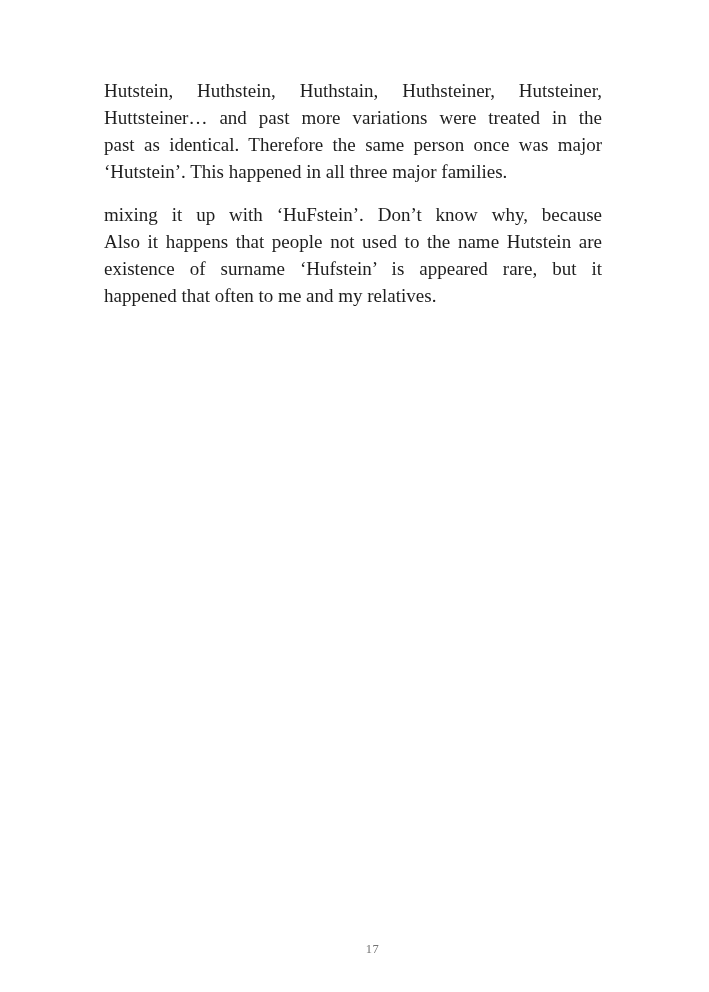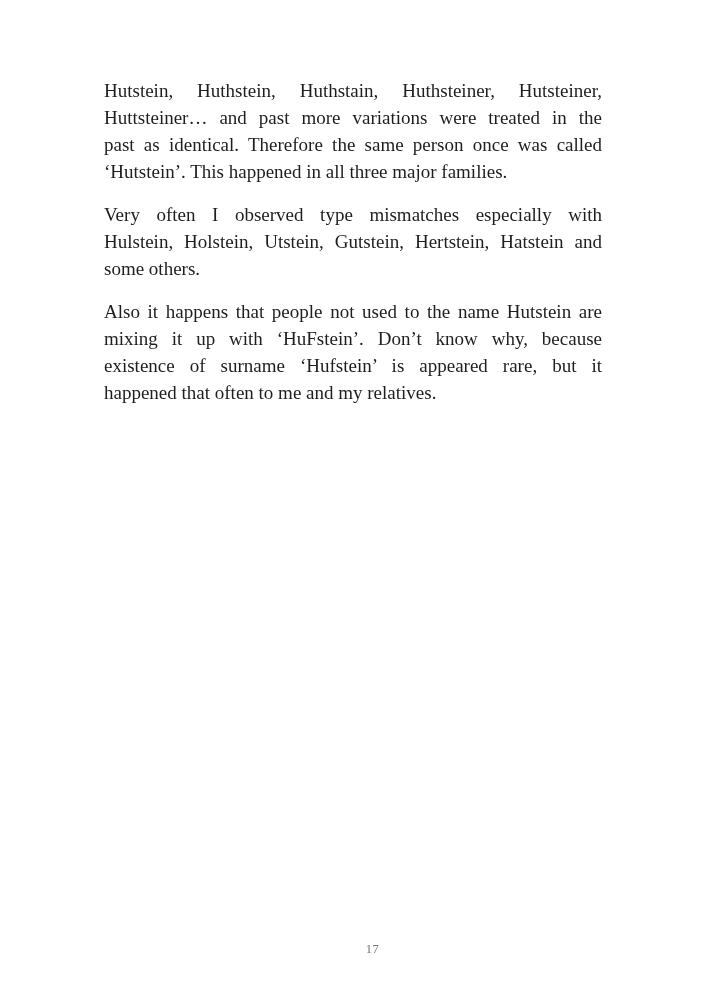--- a/index.html
+++ b/index.html
@@ -51,33 +51,28 @@
 </head>
 <body>
 
 <div class="page">
 
   <div class="text-block">
 
     <div class="paragraph">
       <div class="line">Hutstein, Huthstein, Huthstain, Huthsteiner, Hutsteiner,</div>
       <div class="line">Huttsteiner… and past more variations were treated in the</div>
-      <div class="line">past as identical. Therefore the same person once was called</div>
+      <div class="line">past as identical. Therefore the same person once was major</div>
       <div class="line last">‘Hutstein’. This happened in all three major families.</div>
     </div>
 
-    <div class="paragraph">
-      <div class="line">Very often I observed type mismatches especially with</div>
-      <div class="line">Hulstein, Holstein, Utstein, Gutstein, Hertstein, Hatstein and</div>
-      <div class="line last">some others.</div>
-    </div>
 
     <div class="paragraph">
+      <div class="line">mixing it up with ‘HuFstein’. Don’t know why, because</div>
       <div class="line">Also it happens that people not used to the name Hutstein are</div>
-      <div class="line">mixing it up with ‘HuFstein’. Don’t know why, because</div>
       <div class="line">existence  of surname ‘Hufstein’ is appeared rare, but it</div>
       <div class="line last">happened that often to me and my relatives.</div>
     </div>
 
   </div>
 
   <div class="page-number">17</div>
 
 </div>
 

